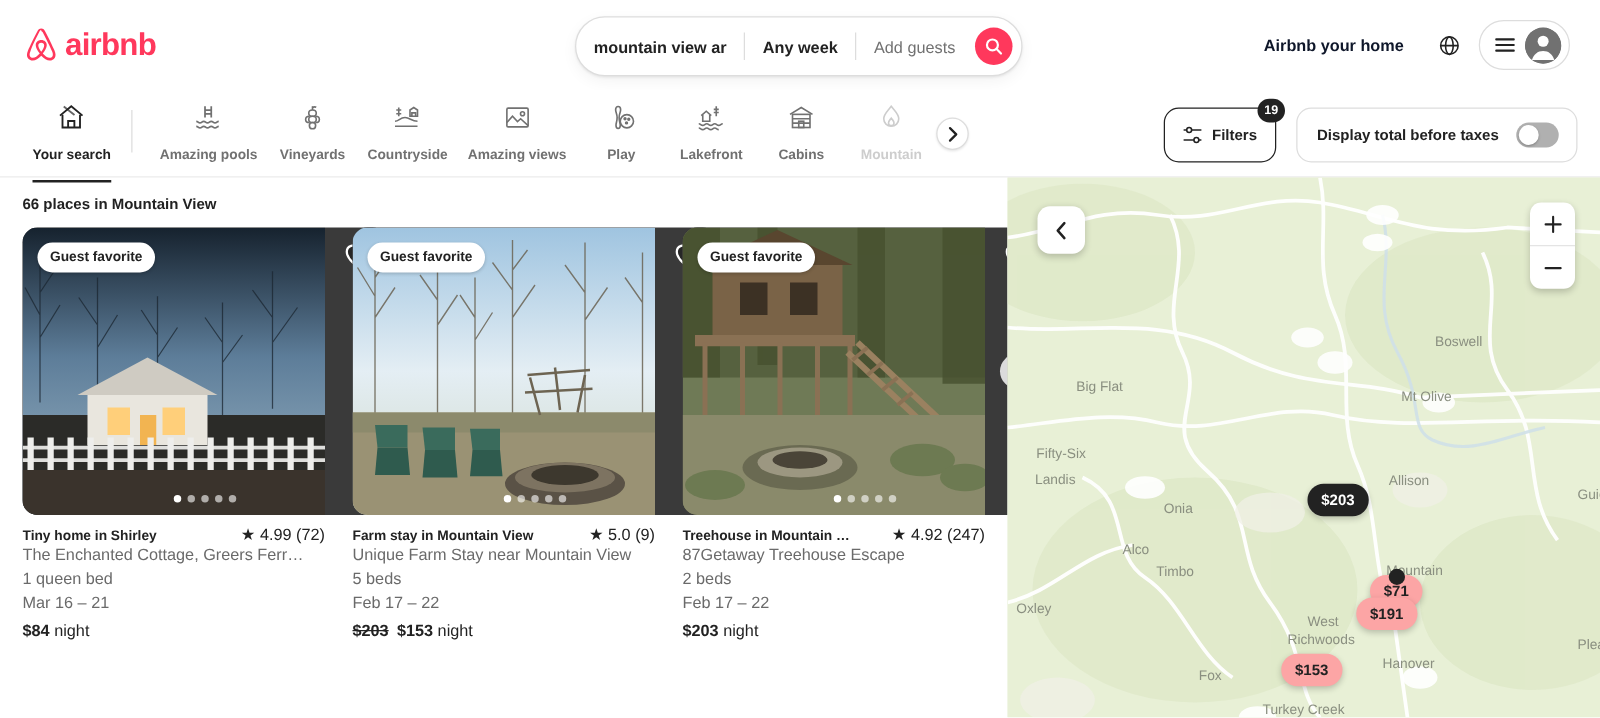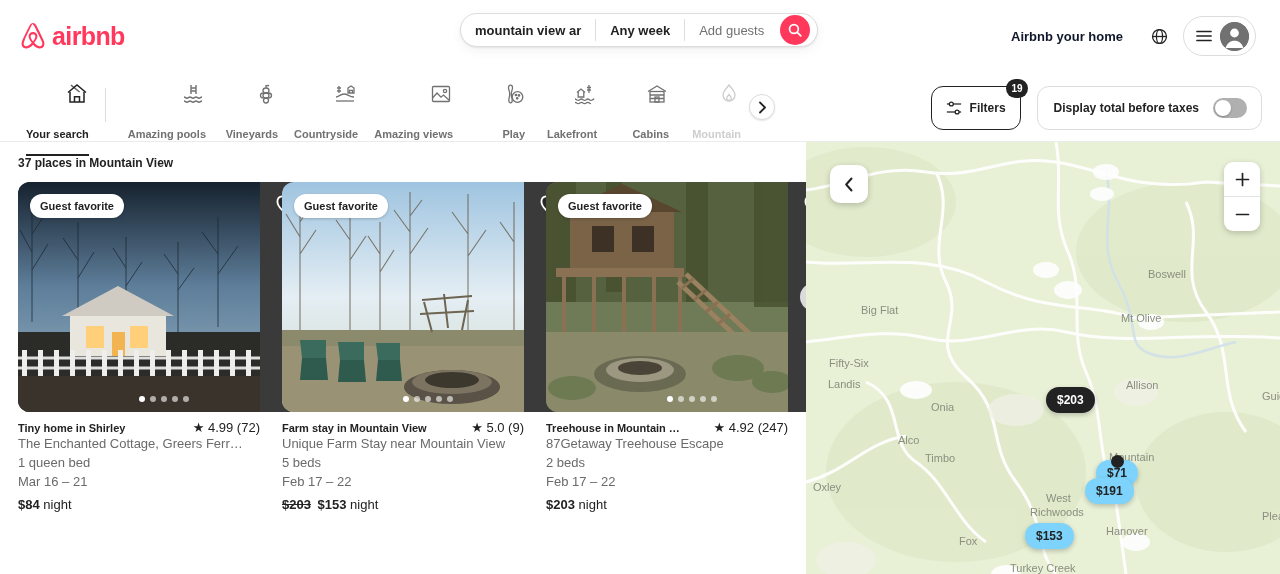--- a/index.html
+++ b/index.html
@@ -24,21 +24,21 @@
   }
   .logo { display: flex; align-items: center; gap: 4px; color: #FF385C; }
   .logo svg { display: block; }
   .logo-word {
     font-size: 25px; font-weight: 700; letter-spacing: -0.6px;
     color: #FF385C; line-height: 1;
   }
 
   .searchbar {
     position: absolute; left: 460px; top: 13px;
-    width: 358px; height: 34px;
+    width: 358px; height: 48px;
     border: 1px solid #DDDDDD; border-radius: 40px;
     background: #fff;
     box-shadow: 0 1px 2px rgba(0,0,0,0.08), 0 4px 12px rgba(0,0,0,0.05);
     display: flex; align-items: center;
   }
   .sb-seg {
     font-size: 13px; font-weight: 600; color: #222;
     padding: 0 14px; white-space: nowrap;
     display: flex; align-items: center; height: 100%;
   }
@@ -77,21 +77,21 @@
   .catbar {
     height: 70px; flex: 0 0 70px;
     display: flex; align-items: flex-start;
     padding: 8px 18px 0 18px;
     border-bottom: 1px solid #EBEBEB;
     background: #fff;
     position: relative;
   }
   .cat-scroller { display: flex; align-items: flex-start; gap: 0; flex: 1; min-width: 0; }
   .cat {
-    display: flex; flex-direction: column; align-items: flex-end; gap: 22px;
+    display: flex; flex-direction: column; align-items: center; gap: 12px;
     min-width: 72px; padding: 2px 8px 8px;
     color: #717171; position: relative;
   }
   .cat .cat-label { font-size: 11px; font-weight: 600; white-space: nowrap; }
   .cat.active { color: #222222; }
   .cat.active .underline {
     position: absolute; bottom: -8px; left: 8px; right: 8px;
     height: 2px; background: #222222;
   }
   .cat.faded { opacity: 0.35; }
@@ -211,21 +211,21 @@
     width: 36px; border-radius: 9px; background: #fff;
     box-shadow: 0 2px 6px rgba(0,0,0,0.2); overflow: hidden;
   }
   .map-zoom div {
     height: 34px; display: flex; align-items: center; justify-content: center;
   }
   .map-zoom .sep { height: 1px; background: #e4e4e4; }
 
   .pin {
     position: absolute;
-    background: #7dd3fc; color: #222;
+    background: #fca5a5; color: #222;
     font-size: 12px; font-weight: 700;
     padding: 6px 11px; border-radius: 16px;
     box-shadow: 0 2px 5px rgba(0,0,0,0.22);
     white-space: nowrap;
   }
   .pin.sel { background: #222222; color: #ffffff; }
   .pin-dot {
     position: absolute; width: 13px; height: 13px;
     border-radius: 50%; background: #222222;
   }
@@ -421,21 +421,21 @@
       <span>Display total before taxes</span>
       <span class="switch">
         <span class="knob"></span>
       </span>
     </div>
   </div>
 
   <div class="body">
 
     <div class="results">
-      <div class="results-count">37 places in Mountain View</div>
+      <div class="results-count">66 places in Mountain View</div>
 
       <div class="grid">
 
         <div class="card">
           <div class="card-img">
             <svg width="242" height="230" viewBox="0 0 242 230" preserveAspectRatio="none">
               <defs>
                 <linearGradient id="sky1" x1="0" y1="0" x2="0" y2="1">
                   <stop offset="0" stop-color="#16222e"></stop>
                     <stop offset="0.45" stop-color="#5d7d99"></stop>
@@ -696,21 +696,21 @@
           <ellipse cx="330" cy="250" rx="22" ry="14"></ellipse>
           <ellipse cx="40" cy="418" rx="30" ry="18"></ellipse>
         </g>
       </svg>
 
       <div class="map-label" style="left:55px;  top:162px;">Big Flat</div>
       <div class="map-label" style="left:342px; top:126px;">Boswell</div>
       <div class="map-label" style="left:315px; top:170px;">Mt Olive</div>
       <div class="map-label" style="left:23px;  top:215px;">Fifty-Six</div>
       <div class="map-label" style="left:22px;  top:236px;">Landis</div>
-      <div class="map-label" style="left:320px; top:237px;">Allison</div>
+      <div class="map-label" style="left:305px; top:237px;">Allison</div>
       <div class="map-label" style="left:125px; top:259px;">Onia</div>
       <div class="map-label" style="left:456px; top:248px;">Guion</div>
       <div class="map-label" style="left:92px;  top:292px;">Alco</div>
       <div class="map-label" style="left:119px; top:310px;">Timbo</div>
       <div class="map-label" style="left:7px;   top:339px;">Oxley</div>
       <div class="map-label" style="left:303px; top:309px;">Mountain</div>
       <div class="map-label" style="left:240px; top:350px;">West</div>
       <div class="map-label" style="left:224px; top:364px;">Richwoods</div>
       <div class="map-label" style="left:300px; top:383px;">Hanover</div>
       <div class="map-label" style="left:456px; top:368px;">Pleasant</div>

